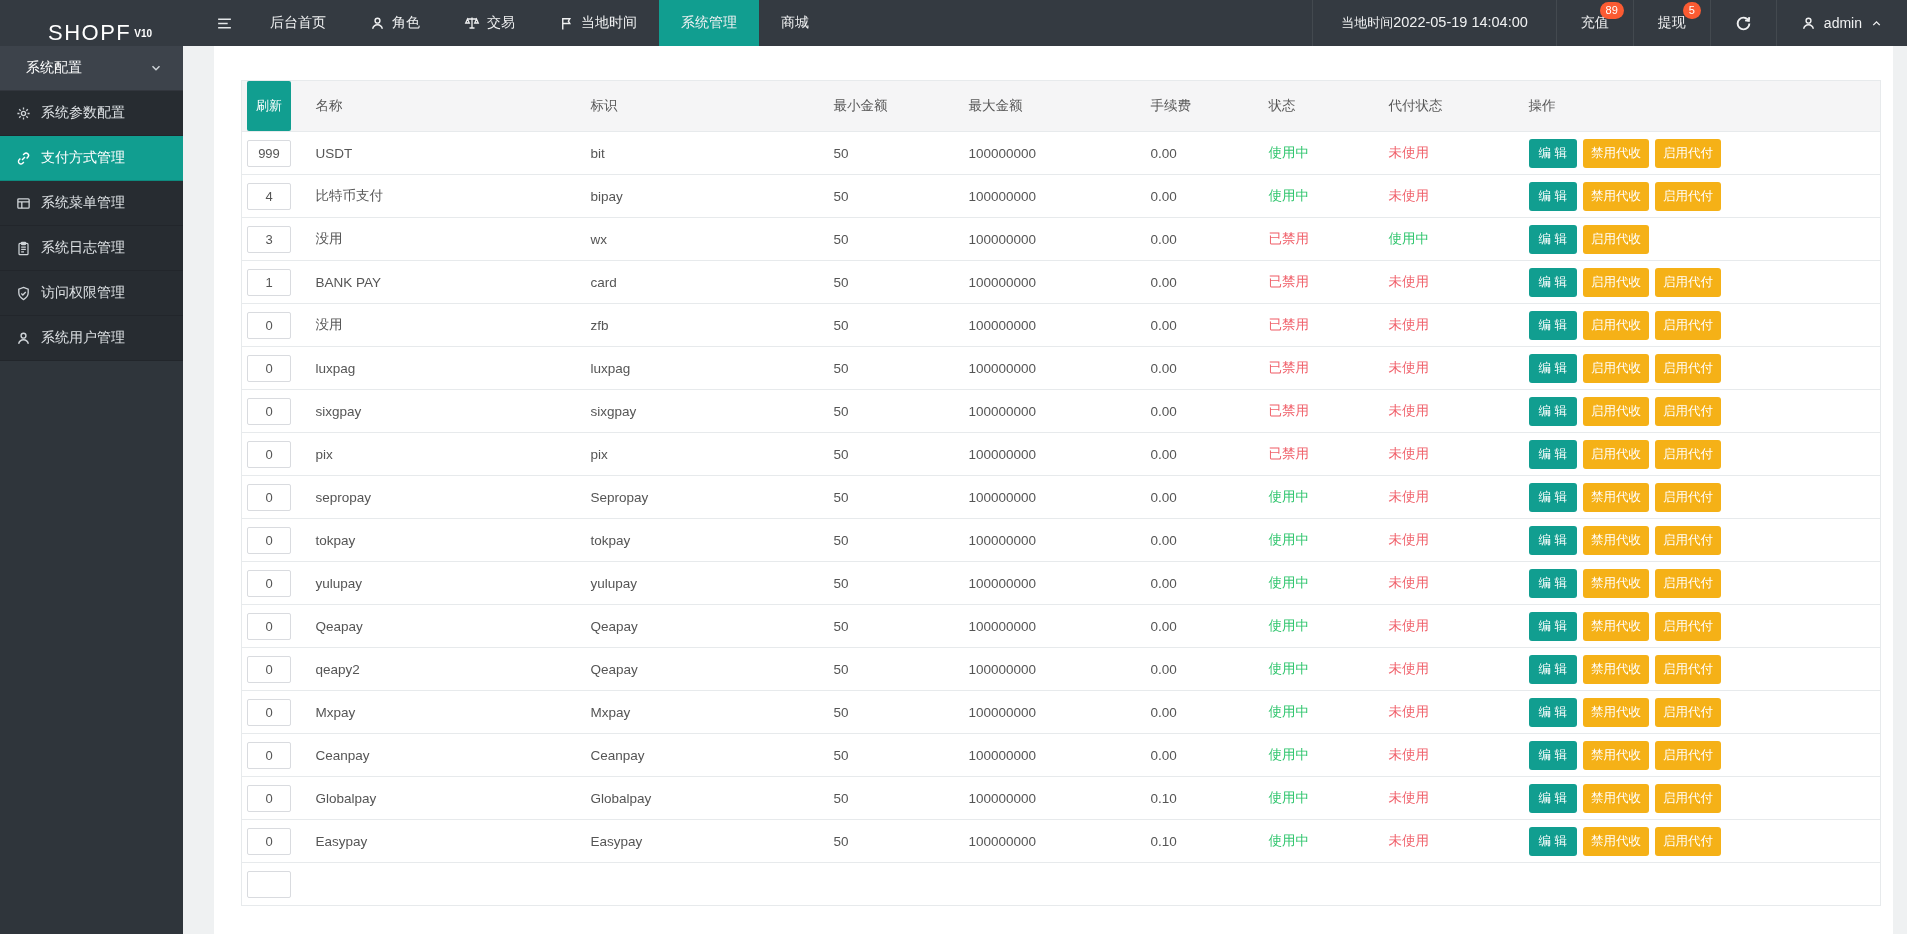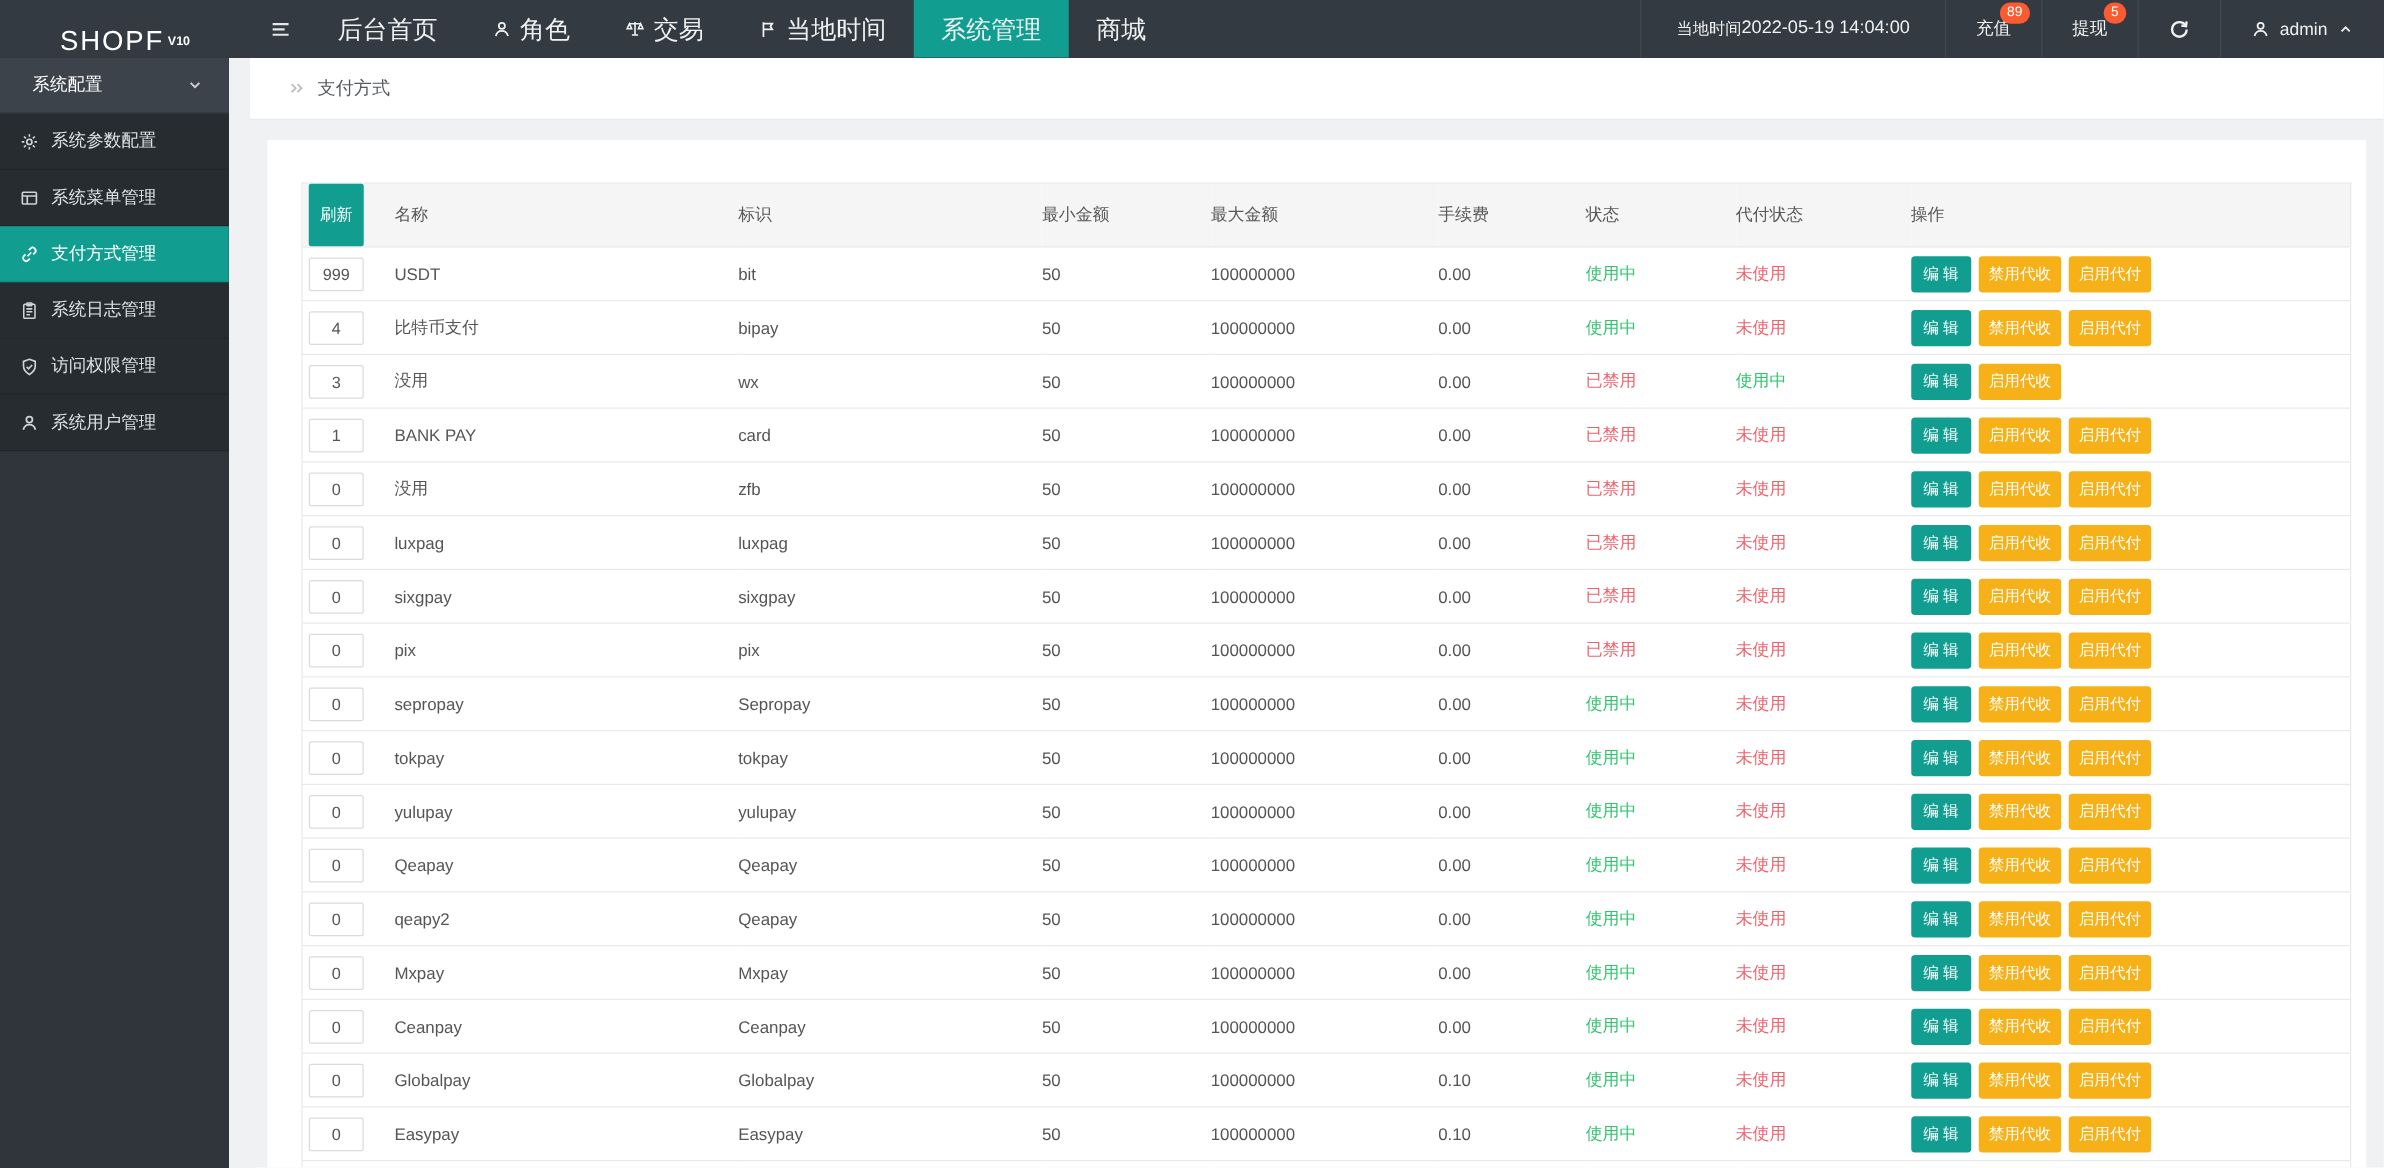--- a/index.html
+++ b/index.html
@@ -14,21 +14,21 @@
   svg { display:block; }
 
   
   .navbar { position:fixed; top:0; left:0; right:0; height:46px; background:var(--navbar_bg);
             display:flex; align-items:stretch; color:#fff; z-index:20; }
   .brand { width:200px; display:flex; align-items:flex-end; justify-content:center;
            font-size:22px; letter-spacing:1.5px; color:#fff; font-weight:400; }
   .brand sup { font-size:10px; font-weight:bold; position:relative; top:-7px; margin-left:3px; letter-spacing:0; }
   .nav-toggle { width:48px; display:flex; align-items:center; justify-content:center; color:#e4e7e9; cursor:pointer; }
   .main-nav { display:flex; align-items:stretch; }
-  .nav-item { display:flex; align-items:center; gap:7px; padding:0 22px; font-size:20px; color:#f0f1f2; cursor:pointer;justify-content:flex-end; }
+  .nav-item { display:flex; align-items:center; gap:7px; padding:0 22px; font-size:14px; color:#f0f1f2; cursor:pointer;justify-content:flex-end; }
   .nav-item.active { background:var(--teal); }
   .nav-right { margin-left:auto; display:flex; align-items:stretch; }
   .nav-sec { display:flex; align-items:center; padding:0 24px; border-left:1px solid rgba(255,255,255,.08);
              position:relative; font-size:14px; color:#f0f1f2; cursor:pointer; }
   .nav-time { flex-direction:row; justify-content:center; cursor:default; padding:0 28px; }
   .nav-time .t1 { font-size:13px; line-height:1.45; }
   .nav-time .t2 { font-size:14.5px; line-height:1.35; }
   .badge { position:absolute; top:2px; right:9px; background:var(--badge); color:#fff;
            border-radius:10px; font-size:11px; line-height:1; padding:3px 6px; min-width:12px; text-align:center; }
   .nav-user { gap:8px; }
@@ -172,41 +172,41 @@
     </div>
     <div class="side-item">
       <span class="ic">
         <svg width="15" height="15" viewBox="0 0 16 16" fill="none" stroke="currentColor" stroke-width="1.4">
           <circle cx="8" cy="8" r="2.2"></circle>
           <path d="M8 1.5v2.2M8 12.3v2.2M1.5 8h2.2M12.3 8h2.2M3.4 3.4L5 5M11 11l1.6 1.6M12.6 3.4L11 5M5 11l-1.6 1.6"></path>
         </svg>
       </span>
       <span>系统参数配置</span>
     </div>
-    <div class="side-item">
-      <span class="ic">
-        <svg width="15" height="15" viewBox="0 0 16 16" fill="none" stroke="currentColor" stroke-width="1.4">
-          <rect x="2" y="3" width="12" height="10" rx="1"></rect>
-          <path d="M2 6.2h12M6.2 6.2V13"></path>
-        </svg>
-      </span>
-      <span>系统菜单管理</span>
-    </div>
     <div class="side-item active">
       <span class="ic">
         <svg width="15" height="15" viewBox="0 0 16 16" fill="none" stroke="currentColor" stroke-width="1.5">
           <path d="M6.4 9.6l3.2-3.2"></path>
           <path d="M7.6 4.3l1.3-1.3a2.6 2.6 0 0 1 3.7 3.7l-1.3 1.3"></path>
           <path d="M8.4 11.7l-1.3 1.3a2.6 2.6 0 0 1-3.7-3.7l1.3-1.3"></path>
         </svg>
       </span>
       <span>支付方式管理</span>
     </div>
     <div class="side-item">
       <span class="ic">
+        <svg width="15" height="15" viewBox="0 0 16 16" fill="none" stroke="currentColor" stroke-width="1.4">
+          <rect x="2" y="3" width="12" height="10" rx="1"></rect>
+          <path d="M2 6.2h12M6.2 6.2V13"></path>
+        </svg>
+      </span>
+      <span>系统菜单管理</span>
+    </div>
+    <div class="side-item">
+      <span class="ic">
         <svg width="15" height="15" viewBox="0 0 16 16" fill="none" stroke="currentColor" stroke-width="1.3">
           <rect x="3.2" y="2.6" width="9.6" height="12" rx="1"></rect>
           <rect x="5.8" y="1.4" width="4.4" height="2.4" rx=".5"></rect>
           <path d="M5.5 6.5h5M5.5 9h5M5.5 11.5h3"></path>
         </svg>
       </span>
       <span>系统日志管理</span>
     </div>
     <div class="side-item">
       <span class="ic">
@@ -222,28 +222,20 @@
         <svg width="15" height="15" viewBox="0 0 16 16" fill="none" stroke="currentColor" stroke-width="1.5">
           <circle cx="8" cy="5" r="2.6"></circle>
           <path d="M2.8 13.6c.8-3 2.7-4.3 5.2-4.3s4.4 1.3 5.2 4.3"></path>
         </svg>
       </span>
       <span>系统用户管理</span>
     </div>
   </aside>
 
 <main class="main">
-  <div class="crumb">
-    <span class="ic">
-      <svg width="15" height="15" viewBox="0 0 16 16" fill="none" stroke="currentColor" stroke-width="1.5">
-          <path d="M3.5 4.5L7 8l-3.5 3.5M8.5 4.5L12 8l-3.5 3.5"></path>
-        </svg>
-    </span>
-    <span class="crumb-label">支付方式</span>
-  </div>
   <div class="panel">
     <table>
       <colgroup>
         <col style="width:74px">
           <col style="width:275px">
           <col style="width:243px">
           <col style="width:135px">
         <col style="width:182px">
           <col style="width:118px">
           <col style="width:120px">

